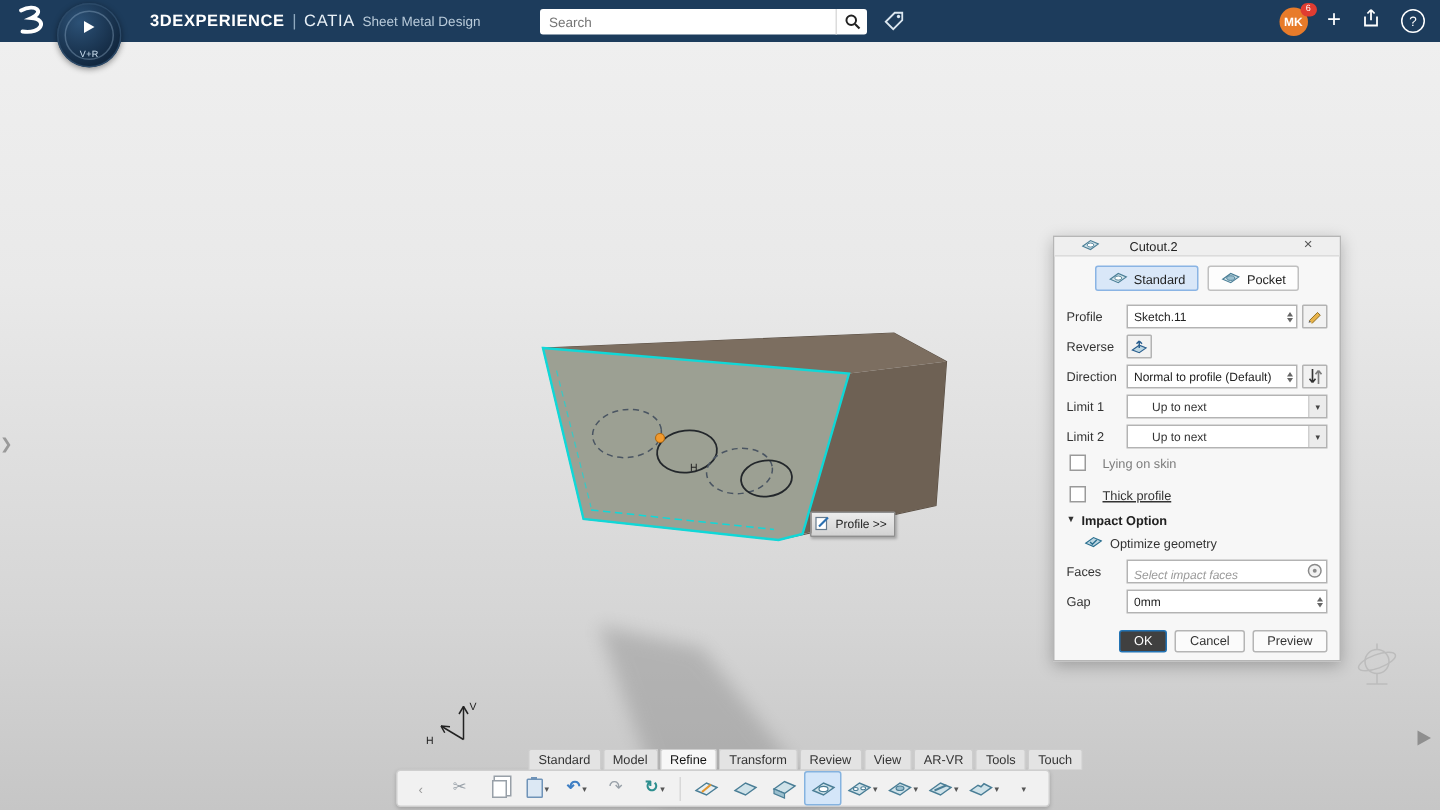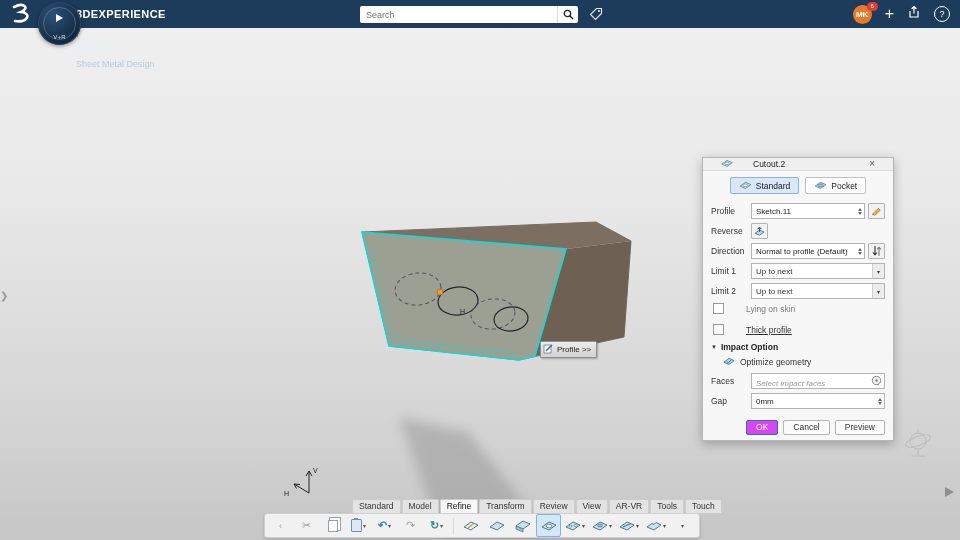--- a/index.html
+++ b/index.html
@@ -2,21 +2,21 @@
 <html><head>
 <meta charset="utf-8">
 <style>
   html,body{margin:0;padding:0;background:#555;}
   .screen{position:relative;width:960px;height:540px;overflow:hidden;
     font-family:"Liberation Sans", sans-serif;
     background:linear-gradient(180deg,#f0f0f0 0%,#e9e9e9 35%,#d6d6d6 75%,#c6c6c6 100%);}
   
   .topbar{position:absolute;top:0;left:0;right:0;height:28px;background:#1d3c5c;z-index:30;}
   .logo3ds{position:absolute;left:8px;top:3px;width:24px;height:22px;}
-  .title-group{position:absolute;left:76px;top:0;height:28px;display:flex;align-items:baseline;gap:5px;padding-top:8px;box-sizing:border-box;flex-direction:column;}
+  .title-group{position:absolute;left:100px;top:0;height:28px;display:flex;align-items:baseline;gap:5px;padding-top:8px;box-sizing:border-box;}
   .brand{font-size:11px;font-weight:bold;color:#fff;letter-spacing:.4px;}
   .pipe{font-size:11px;color:#8fa9bf;font-weight:300;}
   .appname{font-size:11px;color:#e8f0f7;font-weight:300;letter-spacing:.5px;}
   .wbname{font-size:9px;color:#b9cbda;}
   .search{position:absolute;left:360px;top:6px;width:218px;height:17px;background:#fff;border-radius:2px;display:flex;align-items:stretch;}
   .search input{flex:1;border:none;outline:none;background:transparent;font-size:9px;padding:0 6px;color:#333;font-family:"Liberation Sans",sans-serif;}
   .search-btn{width:20px;border-left:1px solid #dcdcdc;display:flex;align-items:center;justify-content:center;cursor:pointer;}
   .tagwrap{position:absolute;left:588px;top:6px;width:16px;height:16px;}
   .right-cluster{position:absolute;right:10px;top:0;height:28px;display:flex;align-items:center;gap:13px;}
   .avatar{position:relative;width:19px;height:19px;border-radius:50%;background:#e87b2a;color:#fff;font-size:8px;font-weight:bold;display:flex;align-items:center;justify-content:center;}
@@ -51,35 +51,35 @@
   .frow{display:flex;align-items:center;margin-bottom:4px;}
   .frow label{width:40px;flex:none;color:#333;}
   .combo{flex:1;height:14px;background:#fff;border:1px solid #b3b3b3;display:flex;align-items:center;padding:0 2px 0 4px;font-size:8px;color:#222;cursor:pointer;min-width:0;}
   .combo .val{flex:1;overflow:hidden;white-space:nowrap;}
   .spin{display:flex;flex-direction:column;gap:1px;margin-left:2px;flex:none;}
   .spin i{display:block;width:0;height:0;border-left:2.5px solid transparent;border-right:2.5px solid transparent;}
   .spin .up{border-bottom:3px solid #666;}
   .spin .dn{border-top:3px solid #666;}
   .sq{width:17px;height:16px;flex:none;margin-left:3px;background:#f2f2f2;border:1px solid #b3b3b3;border-radius:1px;
     display:flex;align-items:center;justify-content:center;cursor:pointer;padding:0;}
-  .select{flex:1;height:14px;background:#fff;border:1px solid #b3b3b3;display:flex;align-items:center;padding-left:4px;font-size:8px;cursor:pointer;}
+  .select{flex:1;height:14px;background:#fff;border:1px solid #b3b3b3;display:flex;align-items:center;padding-left:16px;font-size:8px;cursor:pointer;}
   .select .val{flex:1;}
   .select .dd-strip{width:11px;height:100%;border-left:1px solid #cfcfcf;background:#ececec;display:flex;align-items:center;justify-content:center;font-size:6px;color:#444;}
-  .chkrow{display:flex;align-items:center;gap:22px;margin:3px 0 4px 2px;}
+  .chkrow{display:flex;align-items:center;gap:11px;margin:3px 0 4px 2px;}
   .chk{width:9px;height:9px;background:#fff;border:1px solid #9a9a9a;flex:none;cursor:pointer;}
   .dim{color:#7c7c7c;}
   .chkrow.gap-above{margin-top:10px;text-decoration:underline;}
   .sect{display:flex;align-items:center;gap:4px;font-weight:bold;color:#222;margin:7px 0 4px 0;}
   .tri{font-size:6px;color:#333;}
   .optrow{display:flex;align-items:center;gap:5px;margin:0 0 5px 12px;cursor:pointer;}
   .input{flex:1;height:14px;background:#fff;border:1px solid #b3b3b3;display:flex;align-items:flex-end;padding:0 2px 0 4px;cursor:text;min-width:0;}
   .ph{flex:1;font-style:italic;color:#9a9a9a;font-size:8px;white-space:nowrap;overflow:hidden;}
   .dlg-footer{display:flex;justify-content:flex-end;gap:5px;padding:7px 8px 8px 8px;}
   .btn{height:15px;padding:0 9px;font-size:8.5px;border-radius:2px;background:#fbfbfb;border:1px solid #b5b5b5;color:#333;cursor:pointer;font-family:inherit;line-height:13px;}
-  .btn.primary{background:#d946ef;border-color:#2273b4;color:#fff;}
+  .btn.primary{background:#404040;border-color:#2273b4;color:#fff;}
   
   .rtabs{position:absolute;left:352px;top:499px;height:14px;display:flex;gap:1px;z-index:15;}
   .rtab{height:14px;box-sizing:border-box;background:#e3e3e3;border:1px solid #cdcdcd;border-bottom:none;
     padding:2px 6px;font-size:8.5px;line-height:9px;color:#333;border-radius:2px 2px 0 0;cursor:pointer;white-space:nowrap;}
   .rtab.active{background:#f7f7f7;color:#111;position:relative;z-index:2;}
   .rtools{position:absolute;left:264px;top:513px;width:436px;height:25px;background:#f1f1f1;border:1px solid #cfcfcf;border-radius:3px;
     display:flex;align-items:center;padding:0 3px;gap:1px;box-sizing:border-box;z-index:14;box-shadow:0 1px 3px rgba(0,0,0,.18);}
   .tool{height:21px;min-width:19px;display:flex;align-items:center;justify-content:center;gap:1px;
     border:1px solid transparent;border-radius:2px;background:transparent;padding:0 2px;cursor:pointer;}
   .tool.selected{background:#d4e6f9;border-color:#85b3e0;}

